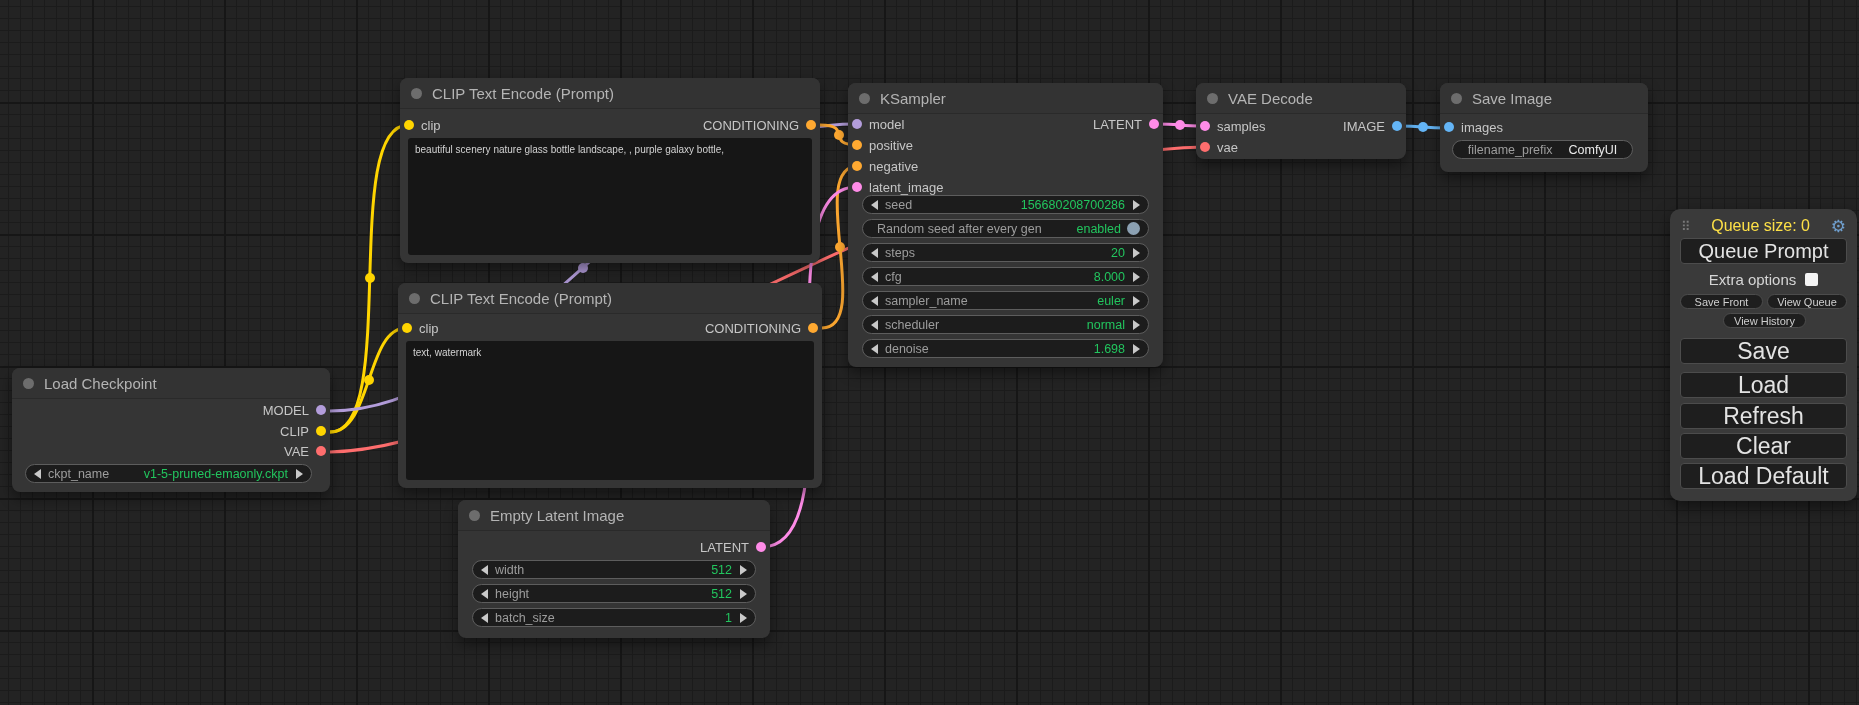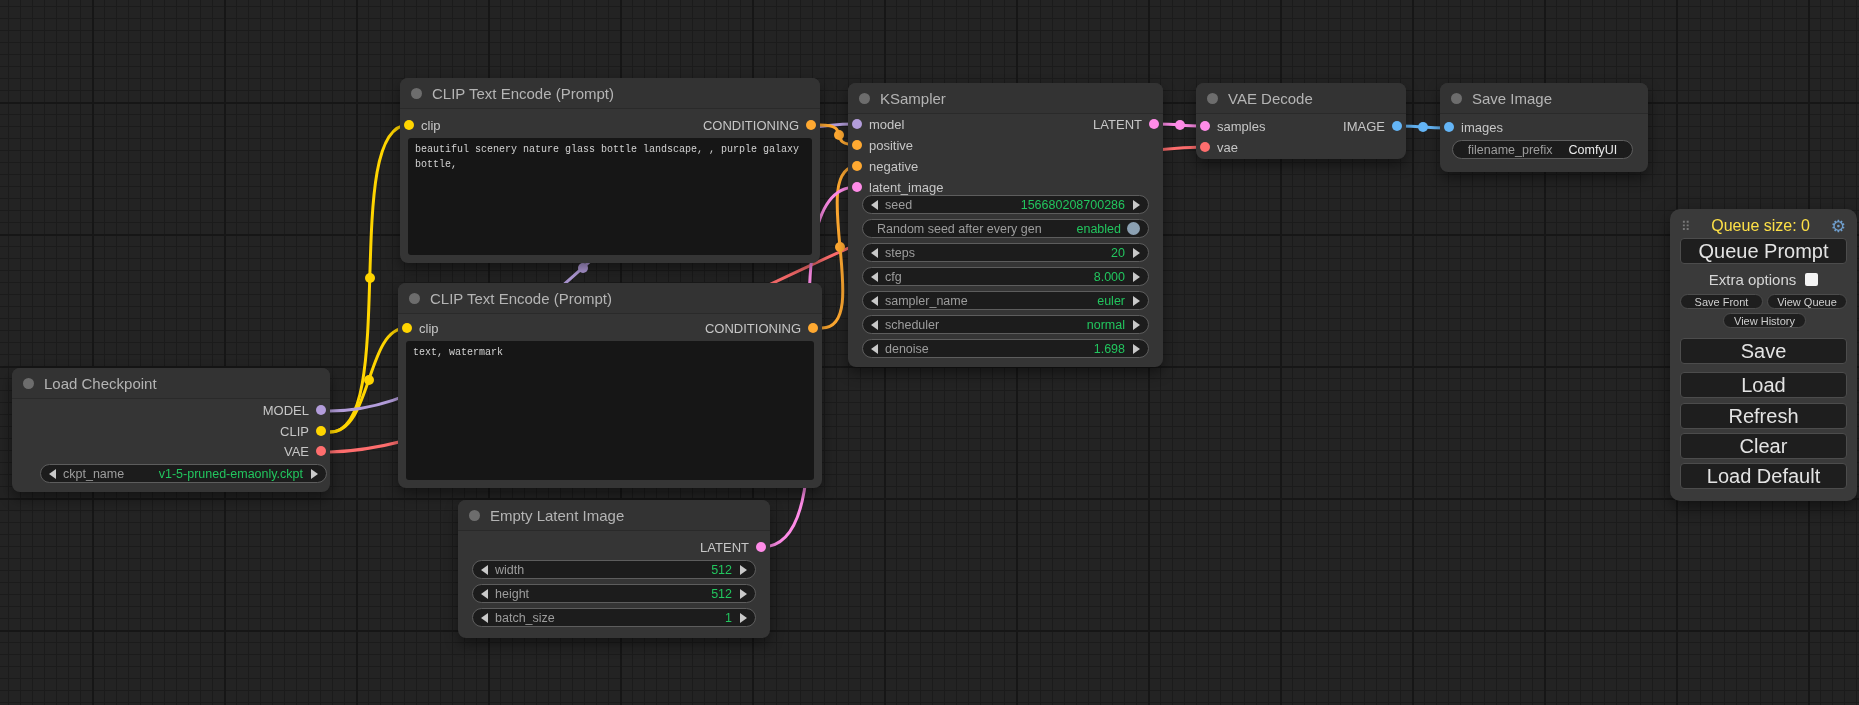--- a/index.html
+++ b/index.html
@@ -41,32 +41,32 @@
     border-color:transparent #c9c9c9 transparent transparent;flex:none;}
   .arrR{width:0;height:0;border-style:solid;border-width:5px 0 5px 7px;
     border-color:transparent transparent transparent #c9c9c9;margin-left:8px;flex:none;}
   .widget.noarrows .wlabel{margin-left:0;}
   .togglecirc{width:13px;height:13px;border-radius:50%;background:#8ba0b2;margin-left:6px;flex:none;}
   .widget.centerpair{justify-content:center;}
   .widget.centerpair .wlabel{margin-left:0;}
   .widget.centerpair .wvalue{margin-left:16px;color:#eaeaea;}
 
   .textarea{position:absolute;background:#161616;border-radius:3px;color:#d2d2d2;
-    font-family:Liberation Mono, monospace;font-size:10px;line-height:1.5;
+    font-family:Liberation Sans, sans-serif;font-size:10px;line-height:1.5;
     padding:4px 7px;box-sizing:border-box;white-space:pre-wrap;word-break:break-word;overflow:hidden;}
 
   .menu{position:absolute;left:1670px;top:209px;width:187px;height:292px;background:#3a3a3a;
     border-radius:10px;box-shadow:0 6px 16px rgba(0,0,0,.5);z-index:3;}
   .menu-header{position:absolute;left:0;top:7px;width:100%;height:20px;display:flex;align-items:center;padding:0 11px;box-sizing:border-box;}
   .drag{color:#787878;font-size:13px;}
   .qsize{flex:1;text-align:center;color:#fde047;font-size:16px;}
   .gear{color:#6f9fce;font-size:17px;line-height:1;}
   .btn{position:absolute;background:#1e1e1e;border:1px solid #4c4c4c;border-radius:4px;
     color:#e3e3e3;display:flex;align-items:center;justify-content:center;box-sizing:border-box;}
-  .btn.big{left:10px;width:167px;height:26px;font-size:20px;}
+  .btn.big{left:10px;width:167px;height:26px;font-size:23px;}
   .btn.small{height:15px;font-size:11px;border-radius:8px;color:#cfcfcf;}
   .extra{position:absolute;left:0;top:62px;width:100%;display:flex;align-items:center;justify-content:center;gap:9px;color:#d5d5d5;font-size:15px;}
   .chk{width:13px;height:13px;background:#f4f4f4;border-radius:2px;}
 </style>
 </head>
 <body>
 
 <div id="canvas">
 
   <svg class="links" width="1859" height="705">
@@ -108,21 +108,21 @@
       <span class="sdot c-model"></span>
     </div>
     <div class="slot out" style="top:53px">
       <span>CLIP</span>
       <span class="sdot c-clip"></span>
     </div>
     <div class="slot out" style="top:73px">
       <span>VAE</span>
       <span class="sdot c-vae"></span>
     </div>
-    <div class="widget" style="left:28px;top:96px;width:287px">
+    <div class="widget" style="left:13px;top:96px;width:287px">
       <span class="arrL"></span>
       <span class="wlabel">ckpt_name</span>
       <span class="wvalue">v1-5-pruned-emaonly.ckpt</span>
       <span class="arrR"></span>
     </div>
   </div>
 
   <div class="node" style="left:400px;top:78px;width:420px;height:185px">
     <div class="titlebar">
       <span class="tdot"></span>

